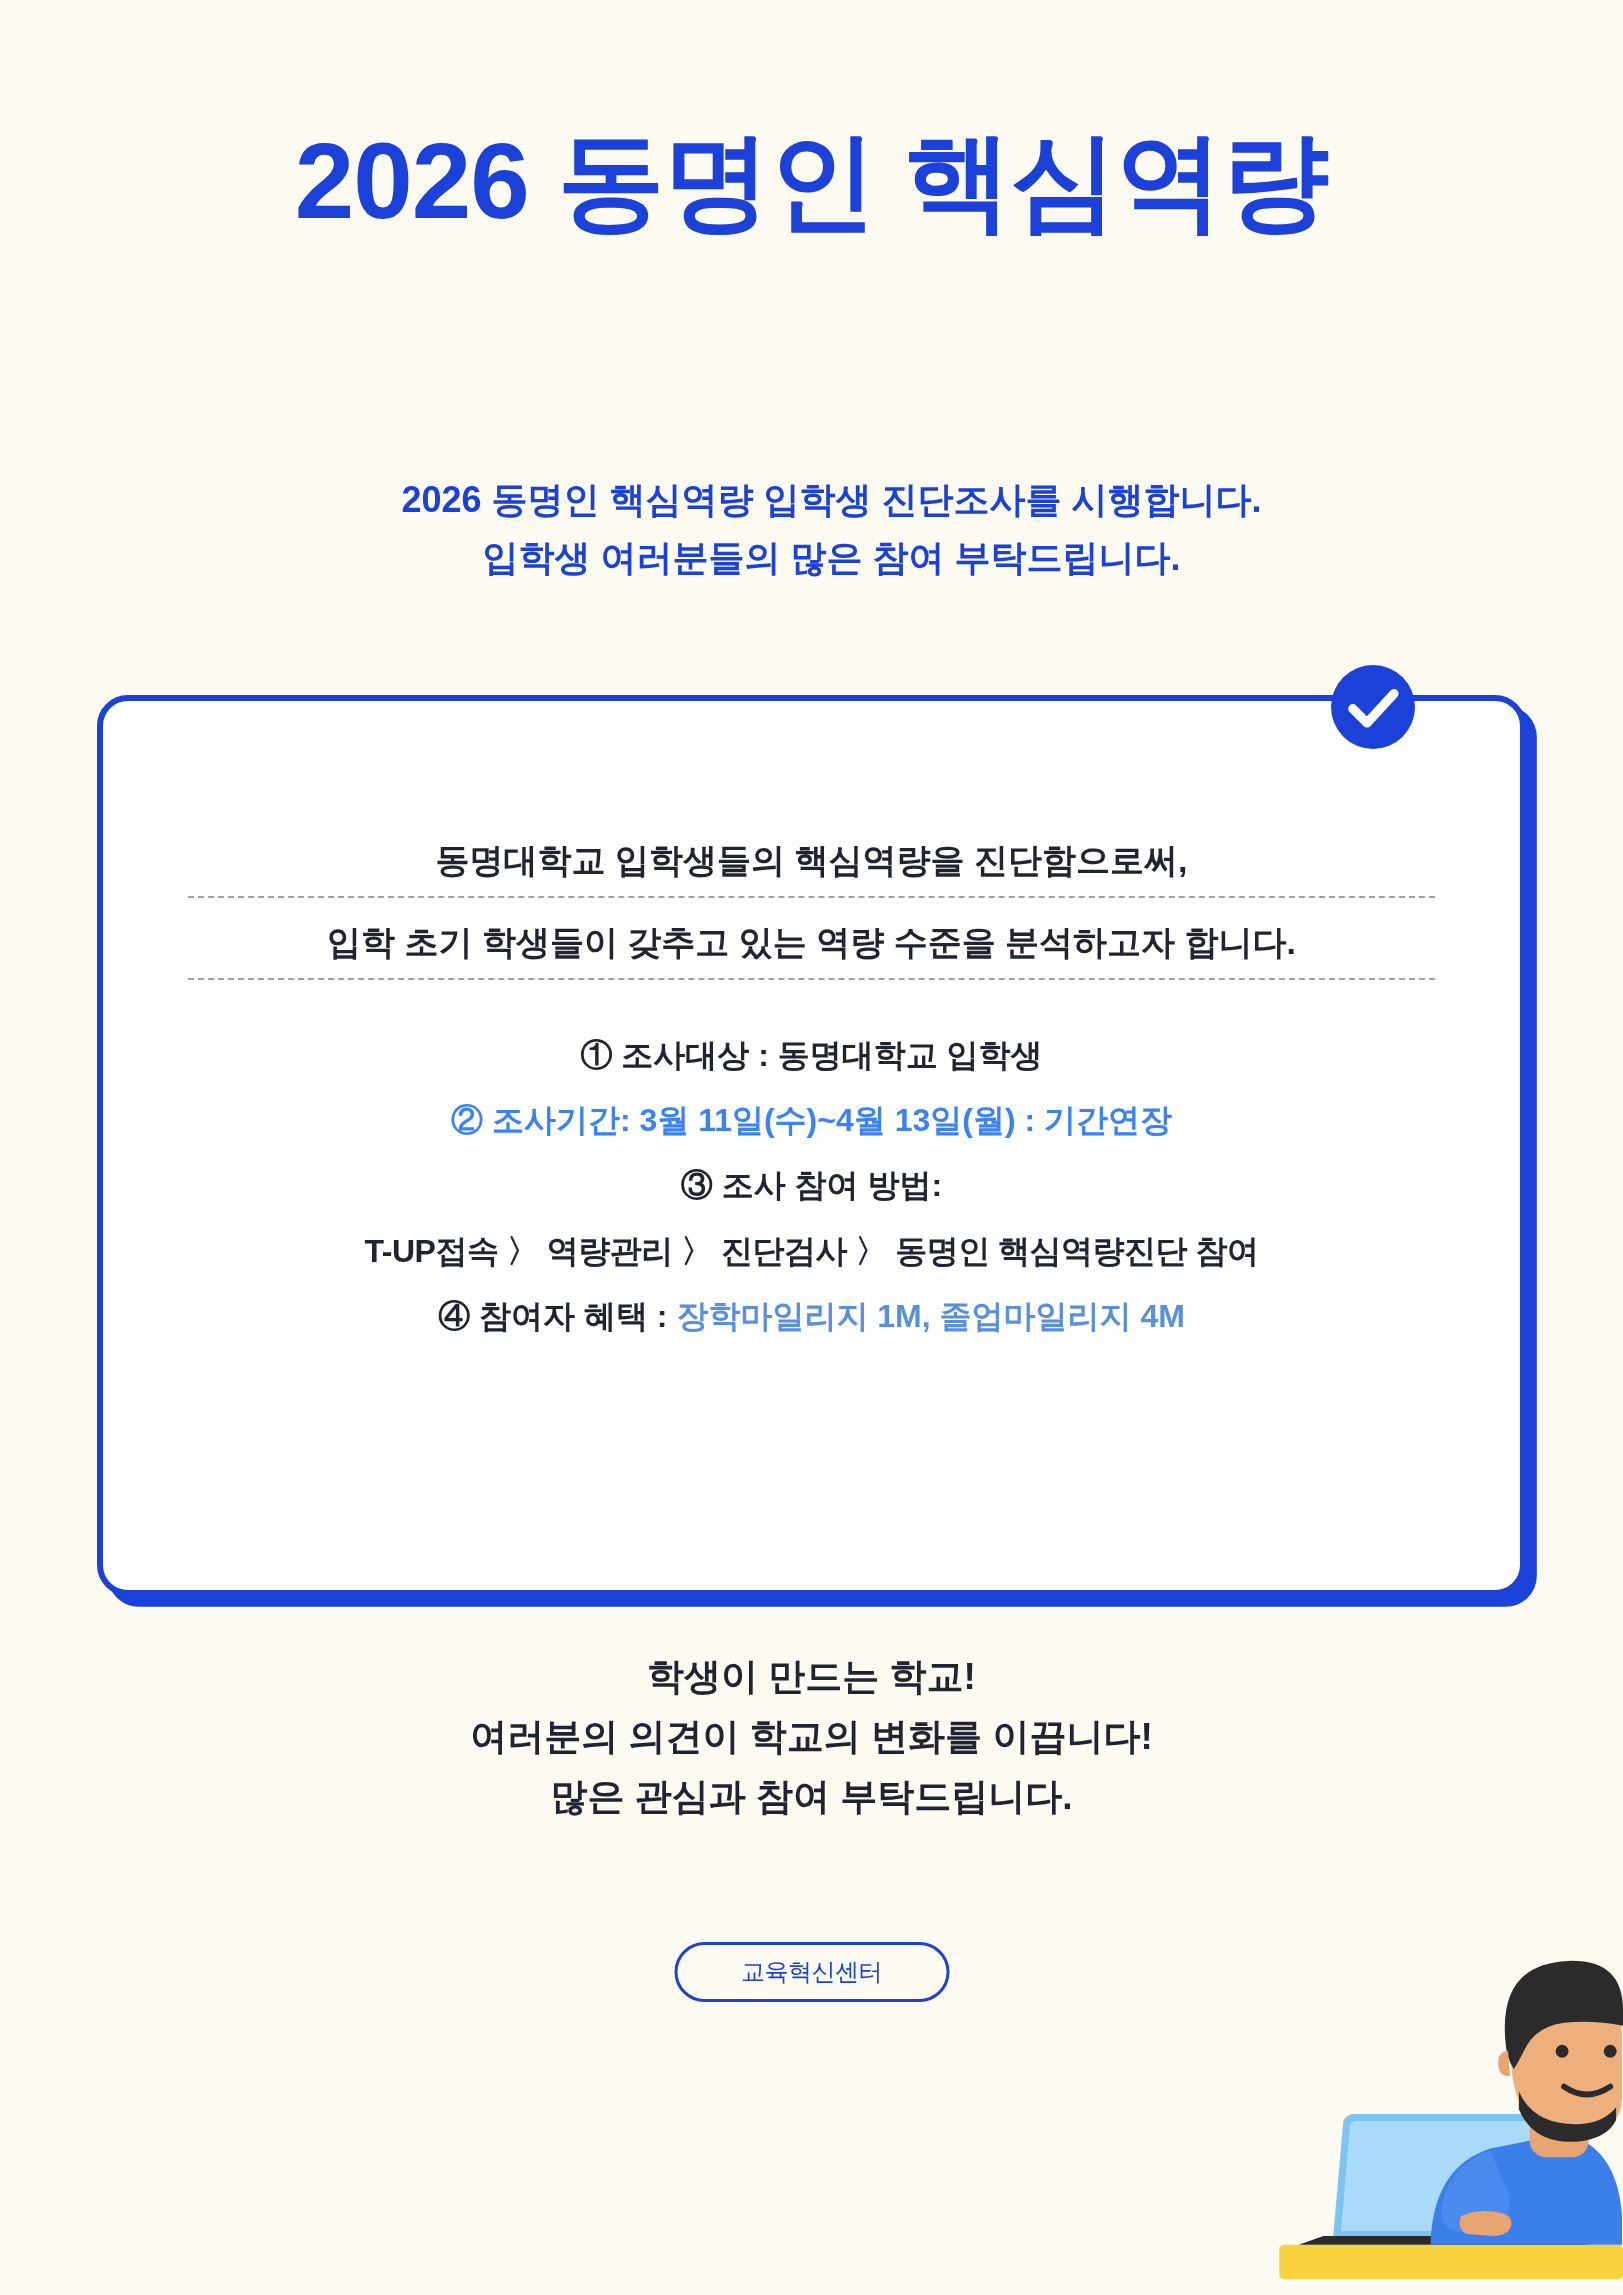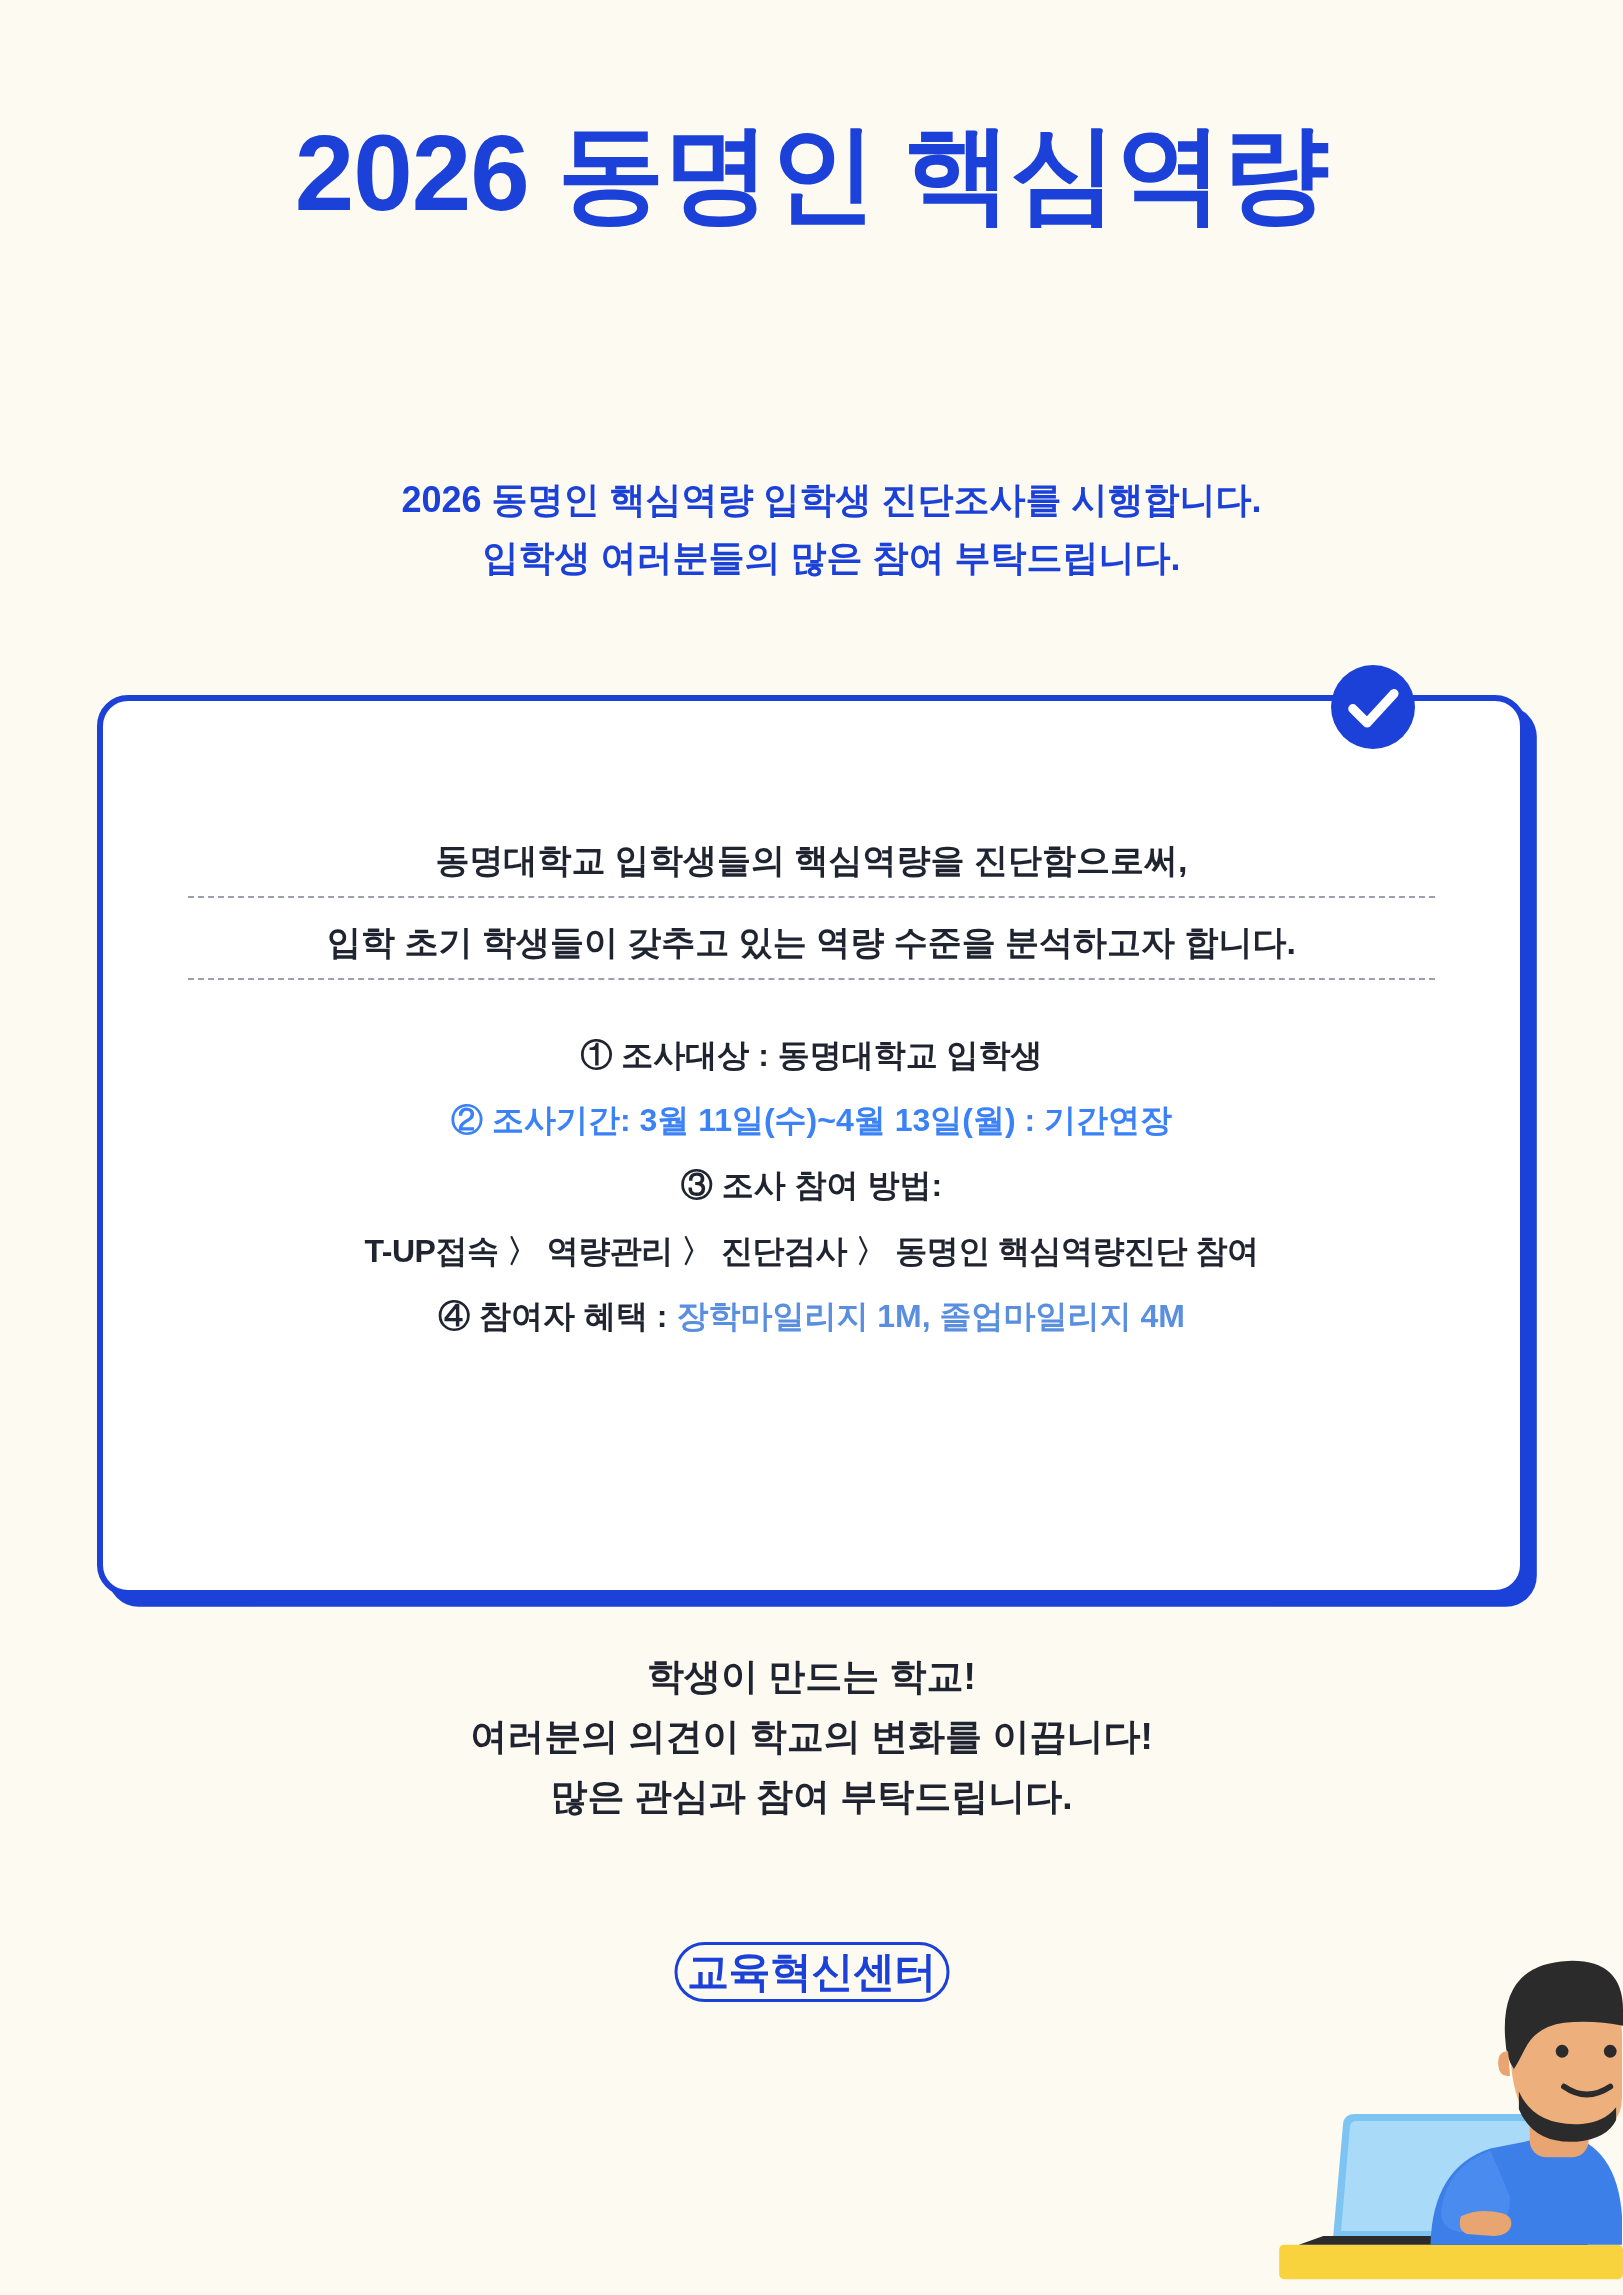--- a/index.html
+++ b/index.html
@@ -18,21 +18,21 @@
 
   .poster {
     position: absolute;
     inset: 0;
     background: #fdfaf2;
   }
 
   
   .title-block {
     position: absolute;
-    top: 108px;
+    top: 116px;
     left: 0;
     width: 100%;
     text-align: center;
   }
   .title-line {
     font-size: 107px;
     font-weight: 800;
     letter-spacing: -1px;
     line-height: 1.22;
     color: #1b41d8;
@@ -139,22 +139,22 @@
     height: 60px;
     border: 3.9px solid #1b41d8;
     border-radius: 30px;
     background: #fdfaf2;
     display: flex;
     align-items: center;
     justify-content: center;
     box-sizing: border-box;
   }
   .pill span {
-    font-size: 42px;
-    font-weight: 700;
+    font-size: 24px;
+    font-weight: 400;
     color: #1b41d8;
     letter-spacing: -0.5px;
   }
 
   
   .illus {
     position: absolute;
     right: 0;
     bottom: 0;
     width: 555px;

